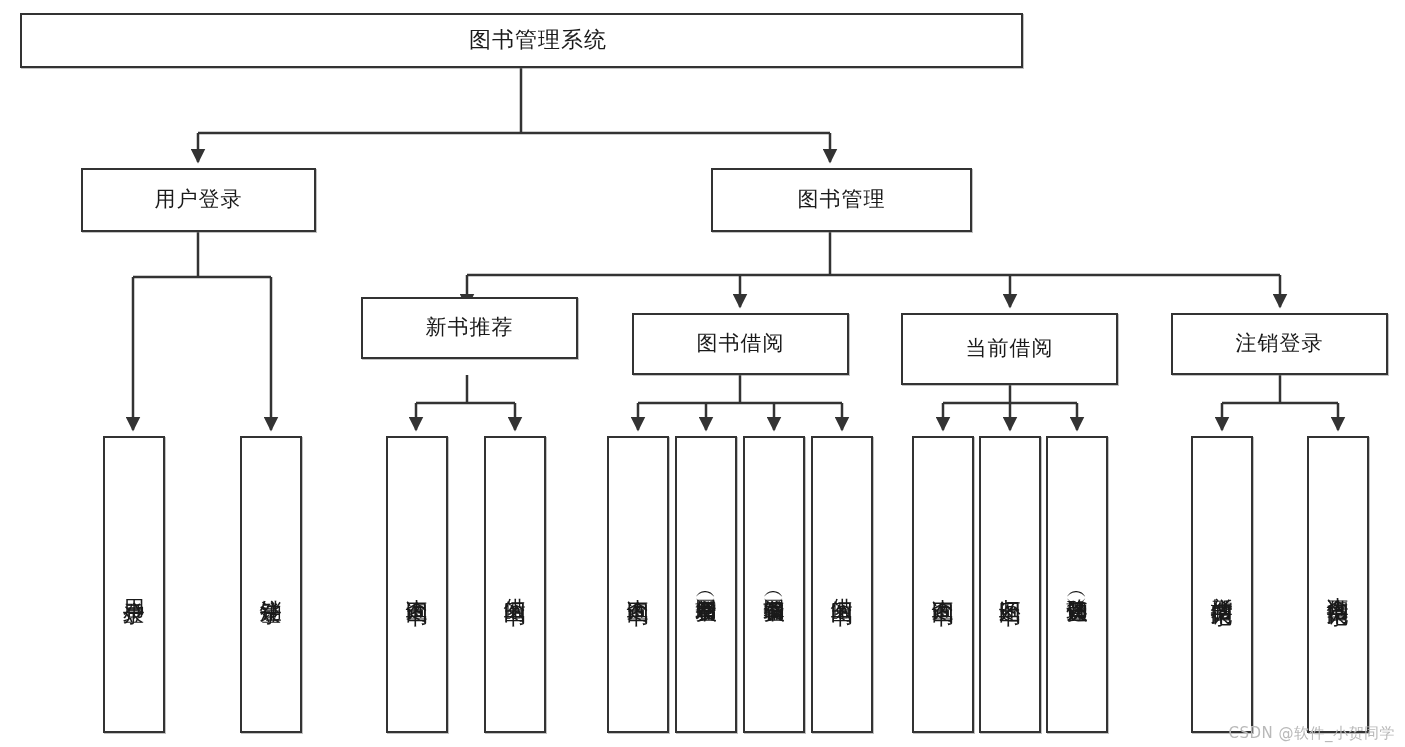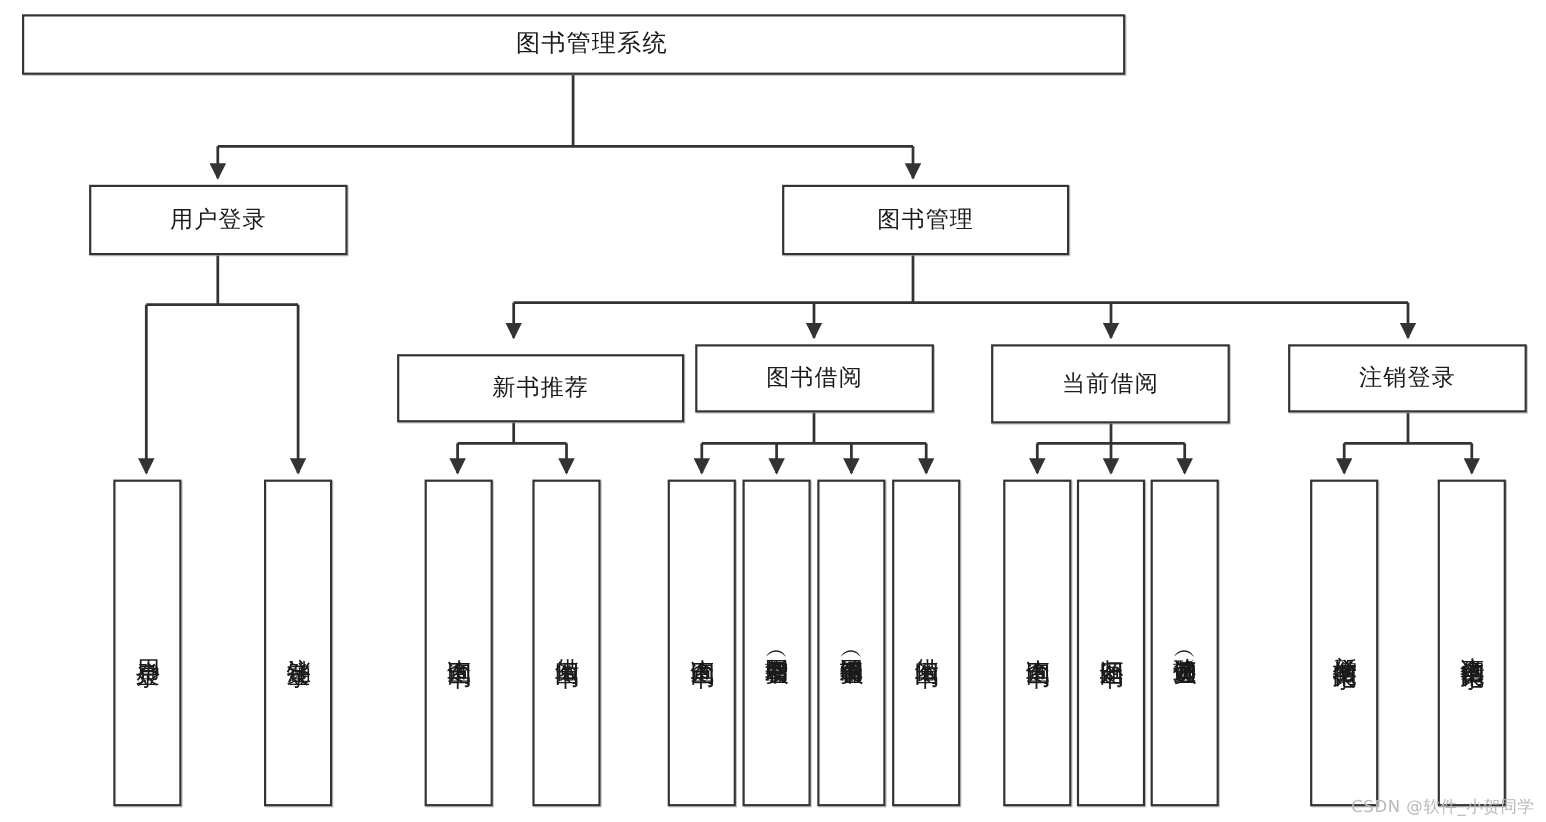--- a/index.html
+++ b/index.html
@@ -127,21 +127,21 @@
       <path d="M 1338 403 L 1338 430" marker-end="url(#arrow)"></path>
 
     </g>
   </svg>
 
   <div class="node horiz root" style="left:20px; top:13px; width:1003px; height:55px;">图书管理系统</div>
 
   <div class="node horiz" style="left:81px; top:168px; width:235px; height:64px;">用户登录</div>
   <div class="node horiz" style="left:711px; top:168px; width:261px; height:64px;">图书管理</div>
 
-  <div class="node horiz" style="left:361px; top:322px; width:261px; height:62px;">新书推荐</div>
+  <div class="node horiz" style="left:361px; top:297px; width:217px; height:62px;">新书推荐</div>
   <div class="node horiz" style="left:632px; top:313px; width:217px; height:62px;">图书借阅</div>
   <div class="node horiz" style="left:901px; top:313px; width:217px; height:72px;">当前借阅</div>
   <div class="node horiz" style="left:1171px; top:313px; width:217px; height:62px;">注销登录</div>
 
   <div class="node vert" style="left:103px; top:436px; width:62px; height:297px;">用户登录</div>
   <div class="node vert" style="left:240px; top:436px; width:62px; height:297px;">注销登录</div>
 
   <div class="node vert" style="left:386px; top:436px; width:62px; height:297px;">查询图书</div>
   <div class="node vert" style="left:484px; top:436px; width:62px; height:297px;">借阅图书</div>
 

